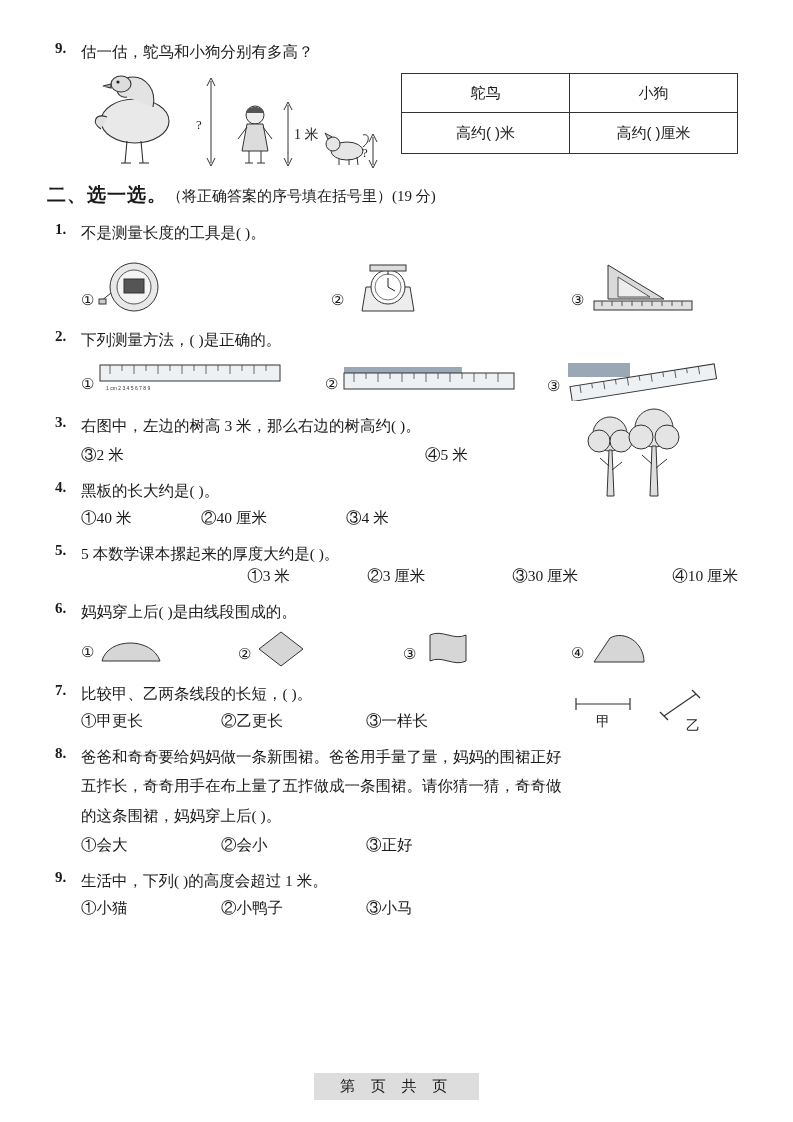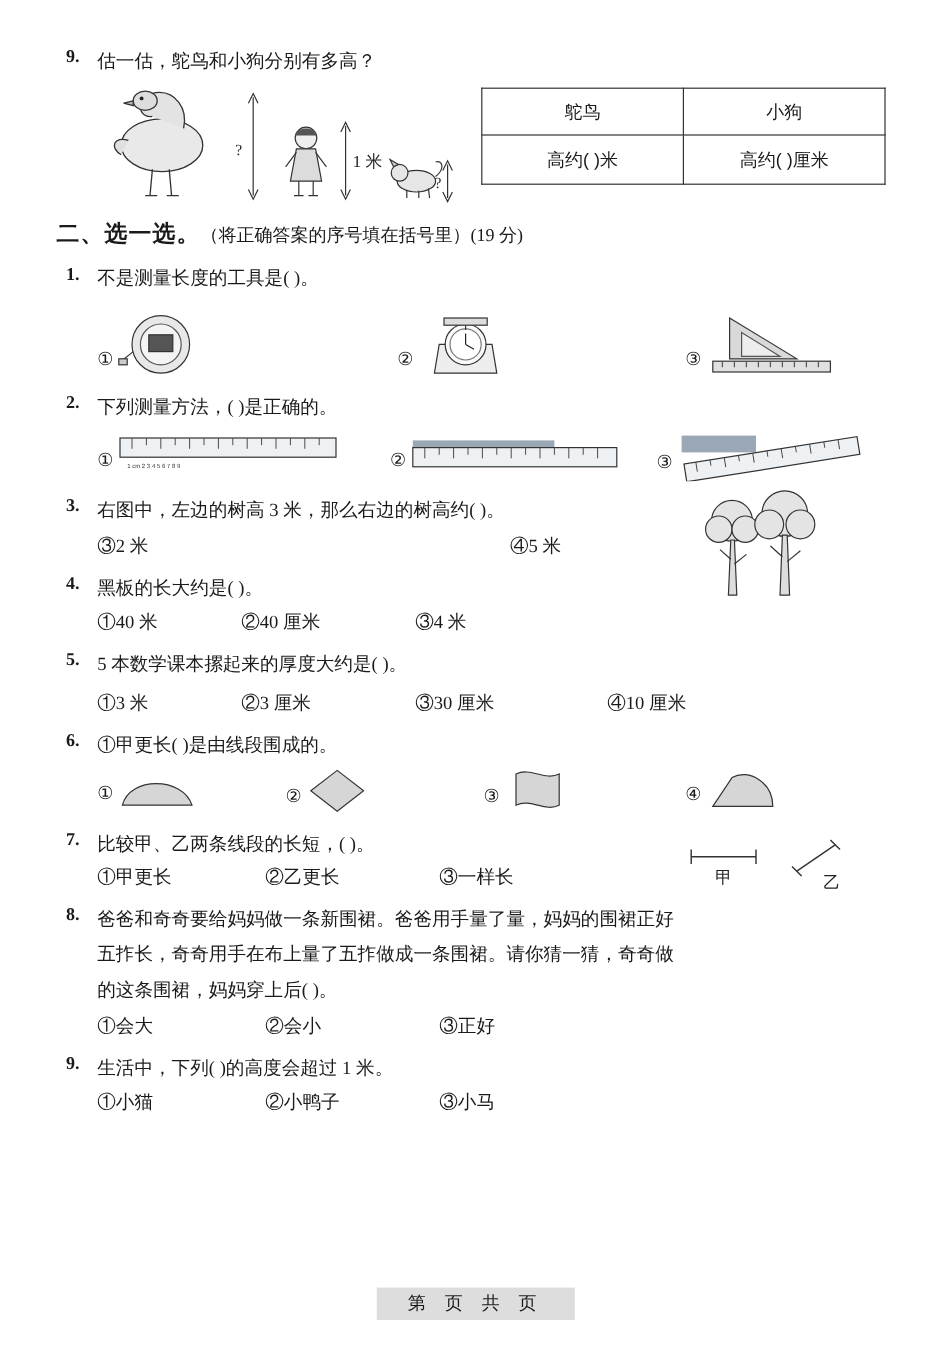--- a/index.html
+++ b/index.html
@@ -388,32 +388,32 @@
       <div class="choice" style="width:145px">②40 厘米</div>
       <div class="choice">③4 米</div>
     </div>
   </div>
 
   <div class="qblock">
     <div class="row">
       <div class="qnum">5.</div>
       <div class="qtext">5 本数学课本摞起来的厚度大约是(        )。</div>
     </div>
-    <div class="choices" style="margin-top:10px;">
+    <div class="choices" style="margin-top:0;justify-content:flex-end;">
       <div class="choice" style="width:120px">①3 米</div>
       <div class="choice" style="width:145px">②3 厘米</div>
       <div class="choice" style="width:160px">③30 厘米</div>
       <div class="choice">④10 厘米</div>
     </div>
   </div>
 
   <div class="qblock">
     <div class="row">
       <div class="qnum">6.</div>
-      <div class="qtext">①甲更长(        )是由线段围成的。</div>
+      <div class="qtext">妈妈穿上后(        )是由线段围成的。</div>
     </div>
     <div class="shapes-row">
       <div class="tool-item" style="width:157px">
         <span class="circ-num">①</span>
         <svg width="68" height="36" viewBox="0 0 68 36">
           <path d="M4 30 C 10 6, 54 6, 62 30 Z" fill="#d6d6d6" stroke="#333"></path>
         </svg>
       </div>
       <div class="tool-item" style="width:165px">
         <span class="circ-num">②</span>

